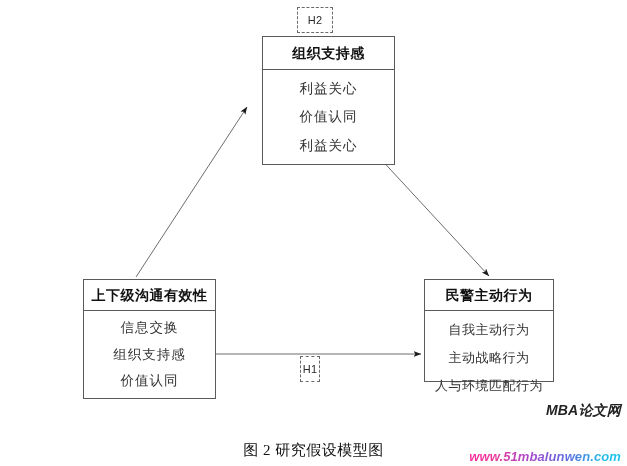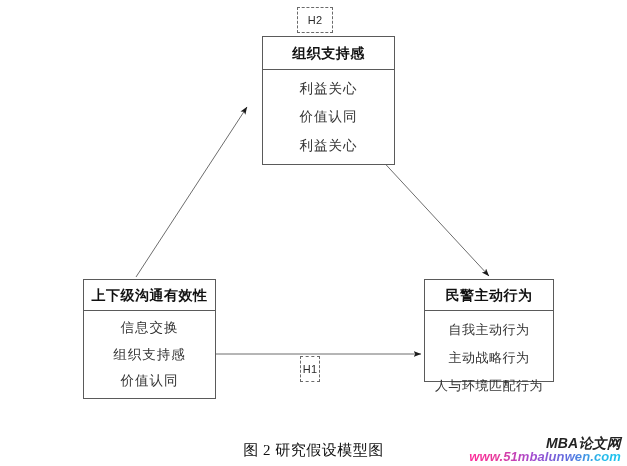--- a/index.html
+++ b/index.html
@@ -135,20 +135,21 @@
     font-family: "Liberation Sans", "DejaVu Sans", sans-serif;
     font-style: italic;
     font-size: 13px;
     font-weight: bold;
     letter-spacing: 0.1px;
     display: block;
     background-image: linear-gradient(90deg, #ff2d9b 0%, #e6399b 18%, #a34bd0 42%, #5a6fe0 66%, #27b7e8 86%, #19c6f0 100%);
     -webkit-background-clip: text;
     background-clip: text;
     color: transparent;
+    margin-top: 33px;
     -webkit-text-fill-color: transparent;
   }
 </style>
 </head>
 <body>
 
 <div id="page">
 
   <svg id="connectors" viewBox="0 0 627 466" width="627" height="466" xmlns="http://www.w3.org/2000/svg">
     <defs>

